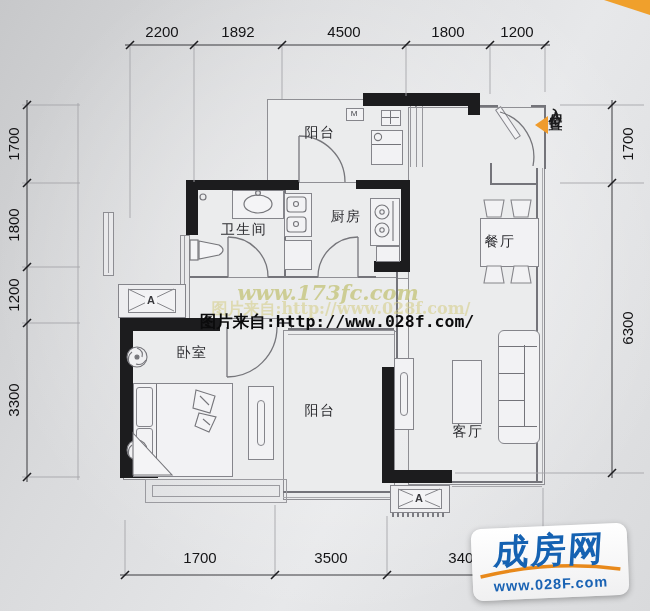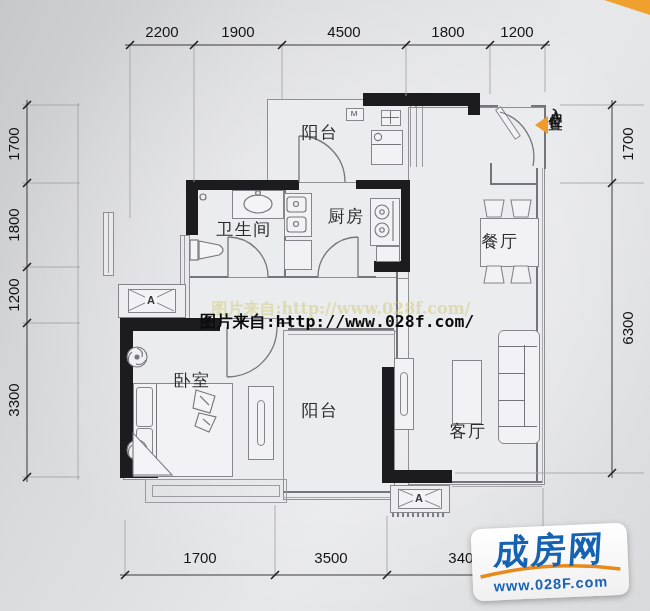--- a/index.html
+++ b/index.html
@@ -10,21 +10,21 @@
     background:radial-gradient(ellipse at 52% 45%,rgba(255,255,255,.55),rgba(255,255,255,0) 72%);}
   .room{position:absolute;background:#ebeced;border:1px solid #8f8f94}
   .w{position:absolute;background:#1c1c1e}
   .tl{position:absolute;background:#74747a}
   .ll{position:absolute;background:#a9a9ad}
   .furn{position:absolute;background:#f2f2f4;border:1px solid #85858b}
   .win{position:absolute;background:#e9e9eb;border:1px solid #8d8d92}
   .winline{position:absolute;background:#9b9ba0}
   .hatch{position:absolute;background:repeating-linear-gradient(90deg,#97979c 0 1px,rgba(0,0,0,0) 1px 6px);}
   .ledge{position:absolute;border:1px solid #9b9ba0}
-  .rlabel{position:absolute;font-size:17px;line-height:1;color:#2c2c30;letter-spacing:1.5px;
+  .rlabel{position:absolute;font-size:14px;line-height:1;color:#2c2c30;letter-spacing:1.5px;
     transform:translate(-50%,-50%);white-space:nowrap}
   .dim{position:absolute;font-size:15px;line-height:1;color:#141416;transform:translate(-50%,-50%);white-space:nowrap}
   .dimv{position:absolute;font-size:15px;line-height:1;color:#141416;transform:translate(-50%,-50%) rotate(-90deg);white-space:nowrap}
   .entrylabel{position:absolute;writing-mode:vertical-rl;font-size:13.5px;font-weight:bold;
     letter-spacing:3px;color:#1b1b1d}
   .wm-site{position:absolute;left:228px;top:280px;width:200px;text-align:center;
     font-family:"DejaVu Serif",serif;font-style:italic;font-weight:bold;font-size:21px;
     color:rgba(202,202,140,.92)}
   .wm-ghost{position:absolute;left:196px;top:299px;width:290px;text-align:center;
     font-family:"DejaVu Serif",serif;font-weight:bold;font-size:16px;
@@ -276,42 +276,43 @@
   </svg>
 
   <div class="alabel" style="left:151px;top:300px">A</div>
   <div class="alabel" style="left:419px;top:498px">A</div>
   <div class="mlabel" style="left:354px;top:114px">M</div>
 
   <div class="rlabel" style="left:320px;top:132px">阳台</div>
   <div class="rlabel" style="left:244px;top:229px">卫生间</div>
   <div class="rlabel" style="left:346px;top:216px">厨房</div>
   <div class="rlabel" style="left:500px;top:241px">餐厅</div>
-  <div class="rlabel" style="left:192px;top:380px">卧室</div>
+  <div class="rlabel" style="left:192px;top:352px">卧室</div>
   <div class="rlabel" style="left:320px;top:410px">阳台</div>
   <div class="rlabel" style="left:468px;top:431px">客厅</div>
   <div class="entrylabel" style="left:546px;top:97px">入户位置</div>
 
   <div>
     <div class="dim" style="left:162px;top:31px">2200</div>
-    <div class="dim" style="left:238px;top:31px">1900</div>
+    <div class="dim" style="left:238px;top:31px">1892</div>
     <div class="dim" style="left:344px;top:31px">4500</div>
     <div class="dim" style="left:448px;top:31px">1800</div>
     <div class="dim" style="left:517px;top:31px">1200</div>
     <div class="dimv" style="left:13px;top:144px">1700</div>
     <div class="dimv" style="left:13px;top:225px">1800</div>
     <div class="dimv" style="left:13px;top:295px">1200</div>
     <div class="dimv" style="left:13px;top:400px">3300</div>
     <div class="dimv" style="left:627px;top:144px">1700</div>
     <div class="dimv" style="left:627px;top:328px">6300</div>
     <div class="dim" style="left:200px;top:557px">1700</div>
     <div class="dim" style="left:331px;top:557px">3500</div>
     <div class="dim" style="left:465px;top:557px">3400</div>
   </div>
 
+  <div class="wm-site">www.173fc.com</div>
   <div class="wm-ghost">图片来自:http://www.028f.com/</div>
   <div class="wm-src">图片来自:http://www.028f.com/</div>
 
   <div class="logo">
     <svg width="156" height="72">
       <path d="M8 48 Q 78 34 148 46" stroke="#e8891b" stroke-width="3.5" fill="none"></path>
     </svg>
     <div class="logo-name">成房网</div>
     <div class="logo-url">www.028F.com</div>
   </div>

